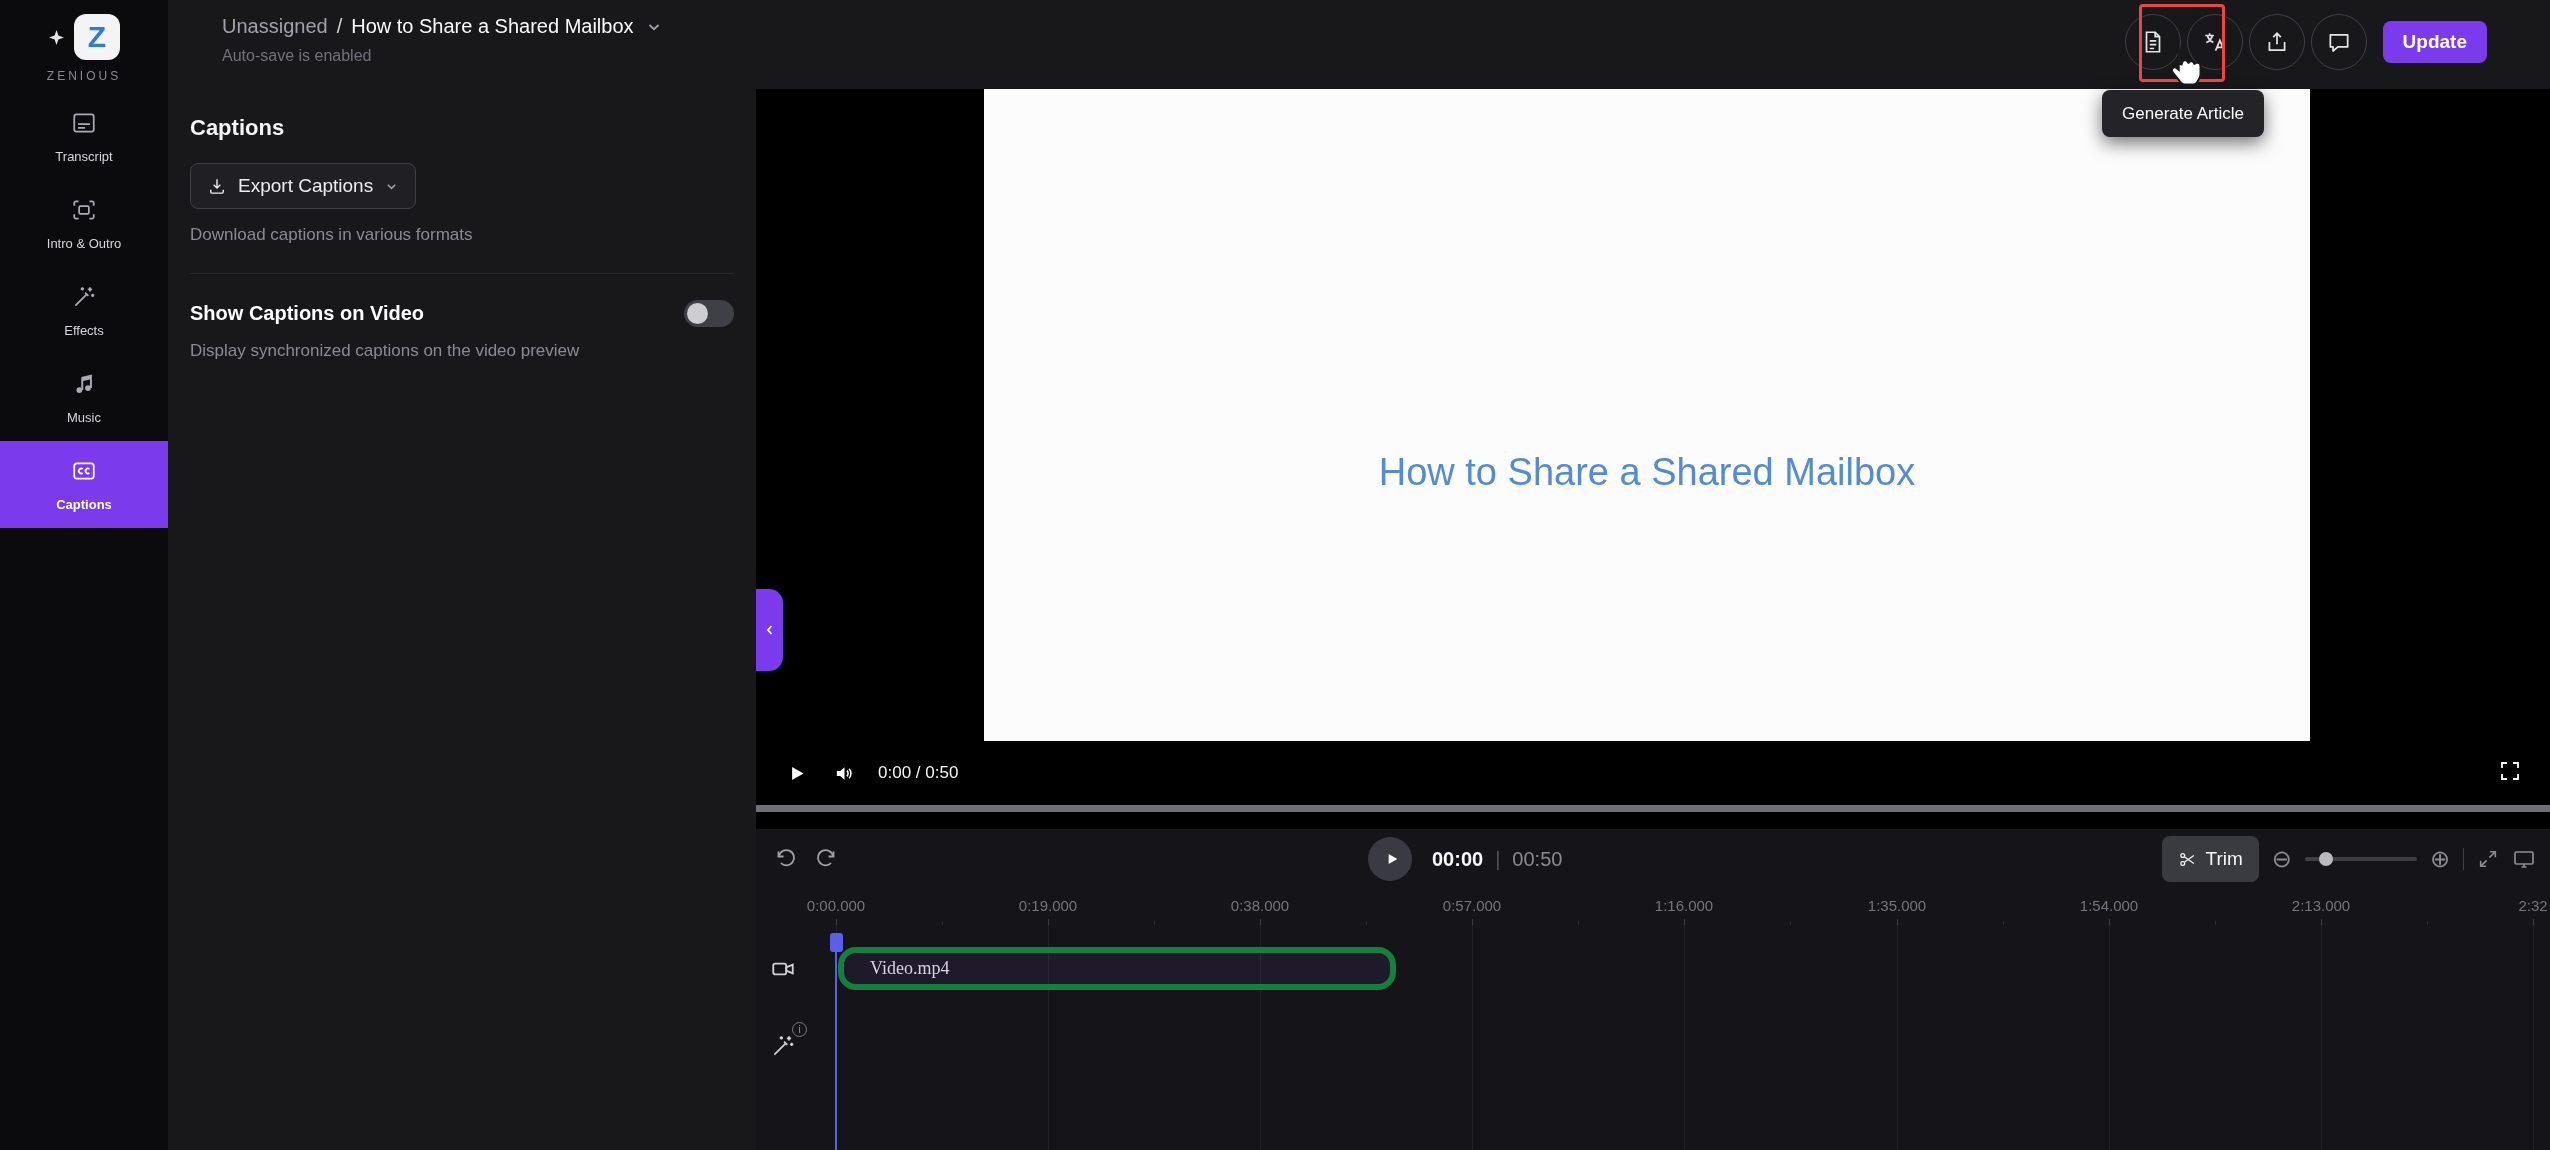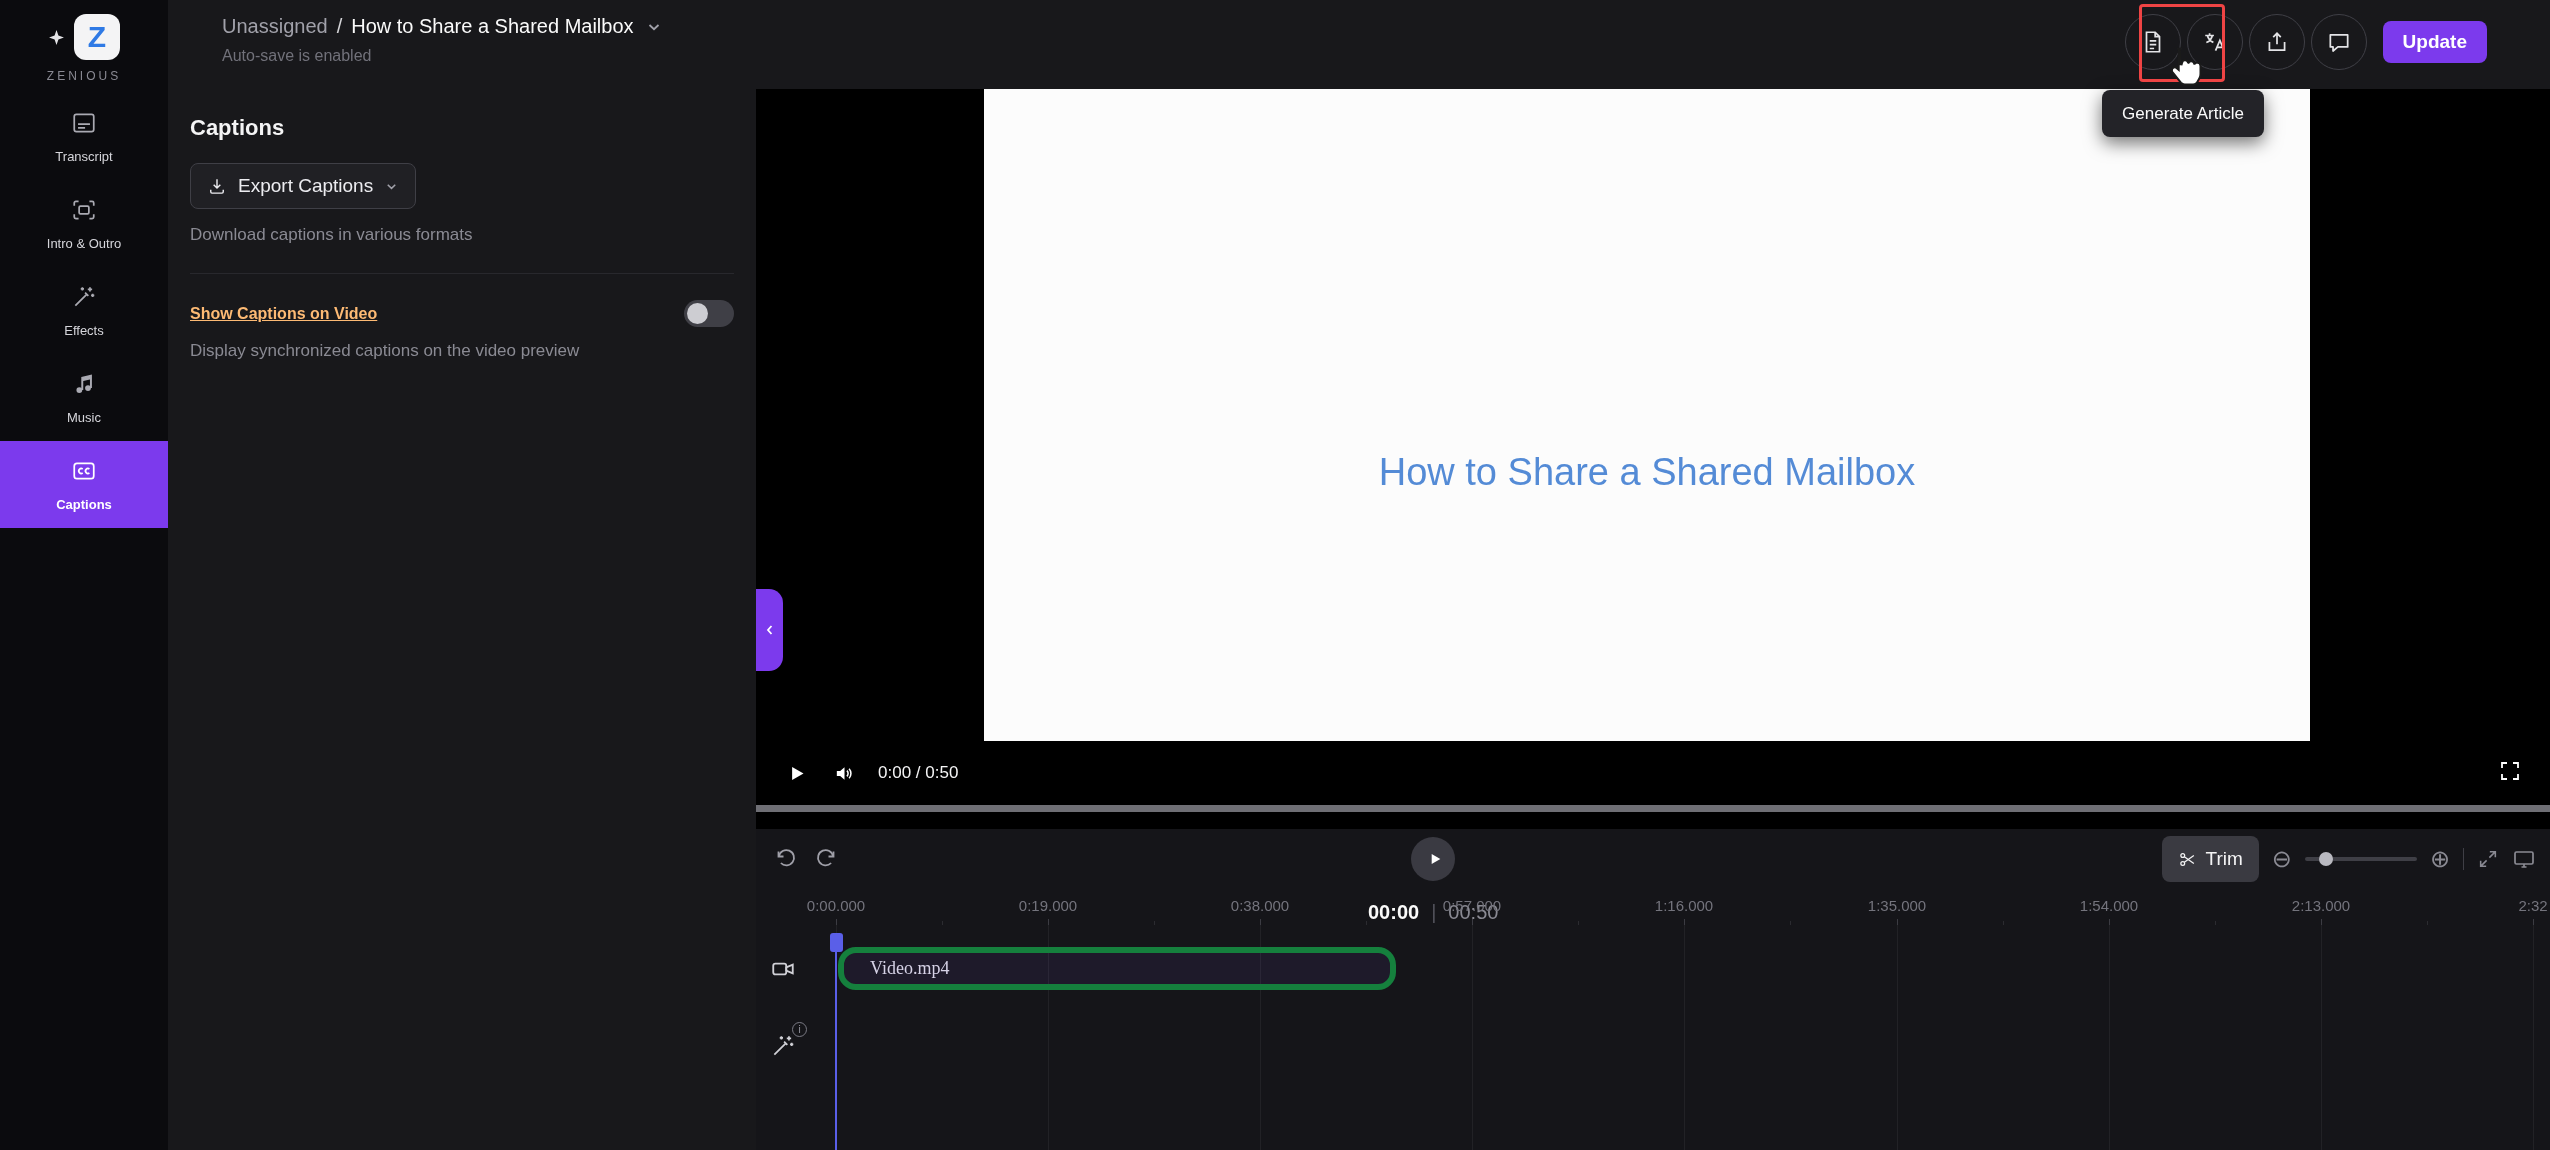--- a/index.html
+++ b/index.html
@@ -34,41 +34,41 @@
   .icon-btn svg { width:26px; height:26px; }
   .update-btn { margin-left:10px; height:42px; padding:0 20px; background:#7c3aed; border:none; border-radius:8px; color:#fff; font-size:19px; font-weight:600; cursor:pointer; }
   
   .panel { position:absolute; left:168px; top:89px; width:588px; bottom:0; background:#18181b; padding:26px 22px; z-index:2; }
   .panel-title { font-size:22px; font-weight:700; color:#f4f4f5; }
   .export-btn { margin-top:22px; display:inline-flex; align-items:center; gap:11px; padding:11px 16px; background:#202024; border:1px solid #3f3f46; border-radius:8px; color:#ececf0; font-size:19px; font-weight:500; cursor:pointer; }
   .export-btn svg { display:block; }
   .export-desc { margin-top:16px; font-size:17px; color:#8a8a93; }
   .panel-divider { margin:28px 0 26px; border-top:1px solid #28282d; }
   .toggle-row { display:flex; align-items:center; justify-content:space-between; }
-  .toggle-label { font-size:16px; font-weight:600; color:#fdba74;text-decoration:underline; }
+  .toggle-label { font-size:20px; font-weight:600; color:#ffffff; }
   .toggle { width:50px; height:27px; border-radius:14px; background:#3f3f46; position:relative; cursor:pointer; flex:none; }
   .toggle-knob { position:absolute; left:3px; top:3px; width:21px; height:21px; border-radius:50%; background:#cdcdd2; }
   .toggle-desc { margin-top:14px; font-size:17px; color:#8a8a93; }
   
   .player { position:absolute; left:756px; top:89px; right:0; height:740px; background:#000; }
   .video-frame { position:absolute; left:228px; top:0; width:1326px; height:652px; background:#fcfcfc; }
   .video-title { position:absolute; left:0; right:0; top:362px; text-align:center; font-size:38px; color:#548bd6; }
   .player-controls { position:absolute; left:0; right:0; top:656px; height:56px; display:flex; align-items:center; z-index:2; }
   .pc-play { margin-left:30px; display:flex; cursor:pointer; }
   .pc-volume { margin-left:26px; display:flex; cursor:pointer; color:#fff; }
   .pc-time { margin-left:22px; font-size:17px; color:#f4f4f5; }
   .pc-full { position:absolute; right:28px; top:14px; display:flex; color:#fff; cursor:pointer; }
   .progress-bar { position:absolute; left:0; right:0; top:716px; height:7px; background:#6f6f75; cursor:pointer; }
   .collapse-handle { position:absolute; left:0; top:500px; width:27px; height:82px; background:#7c3aed; border-radius:0 14px 14px 0; display:flex; align-items:center; justify-content:center; cursor:pointer; z-index:3; }
   
   .timeline { position:absolute; left:756px; top:829px; right:0; bottom:0; background:#151519; }
   .tl-controls { position:relative; height:60px; }
   .tl-undo, .tl-redo { position:absolute; top:17px; color:#9f9fa8; cursor:pointer; display:flex; }
   .tl-undo { left:18px; } .tl-redo { left:58px; }
-  .tl-center { position:absolute; left:612px; top:8px; display:flex; align-items:center; gap:20px;flex-direction:column; }
+  .tl-center { position:absolute; left:612px; top:8px; display:flex; align-items:center; gap:20px; }
   .tl-play { width:44px; height:44px; border-radius:50%; background:#3a3a42; display:flex; align-items:center; justify-content:center; cursor:pointer; }
   .tl-time { font-size:20px; display:flex; gap:12px; align-items:center; }
   .tl-cur { color:#fafafa; font-weight:700; }
   .tl-sep { color:#52525b; }
   .tl-total { color:#8a8a93; }
   .tl-right { position:absolute; right:14px; top:10px; height:40px; display:flex; align-items:center; gap:13px; }
   .trim-btn { display:flex; align-items:center; gap:9px; padding:12px 16px; background:#3a3a41; border-radius:8px; border:none; color:#f4f4f5; font-size:19px; cursor:pointer; }
   .zoom-icon { color:#8a8a93; font-size:24px; line-height:1; cursor:pointer; display:flex; }
   .zoom-glyph { font-size:24px; color:#8a8a93; cursor:pointer; }
   .zoom-slider { position:relative; width:112px; height:14px; cursor:pointer; }

